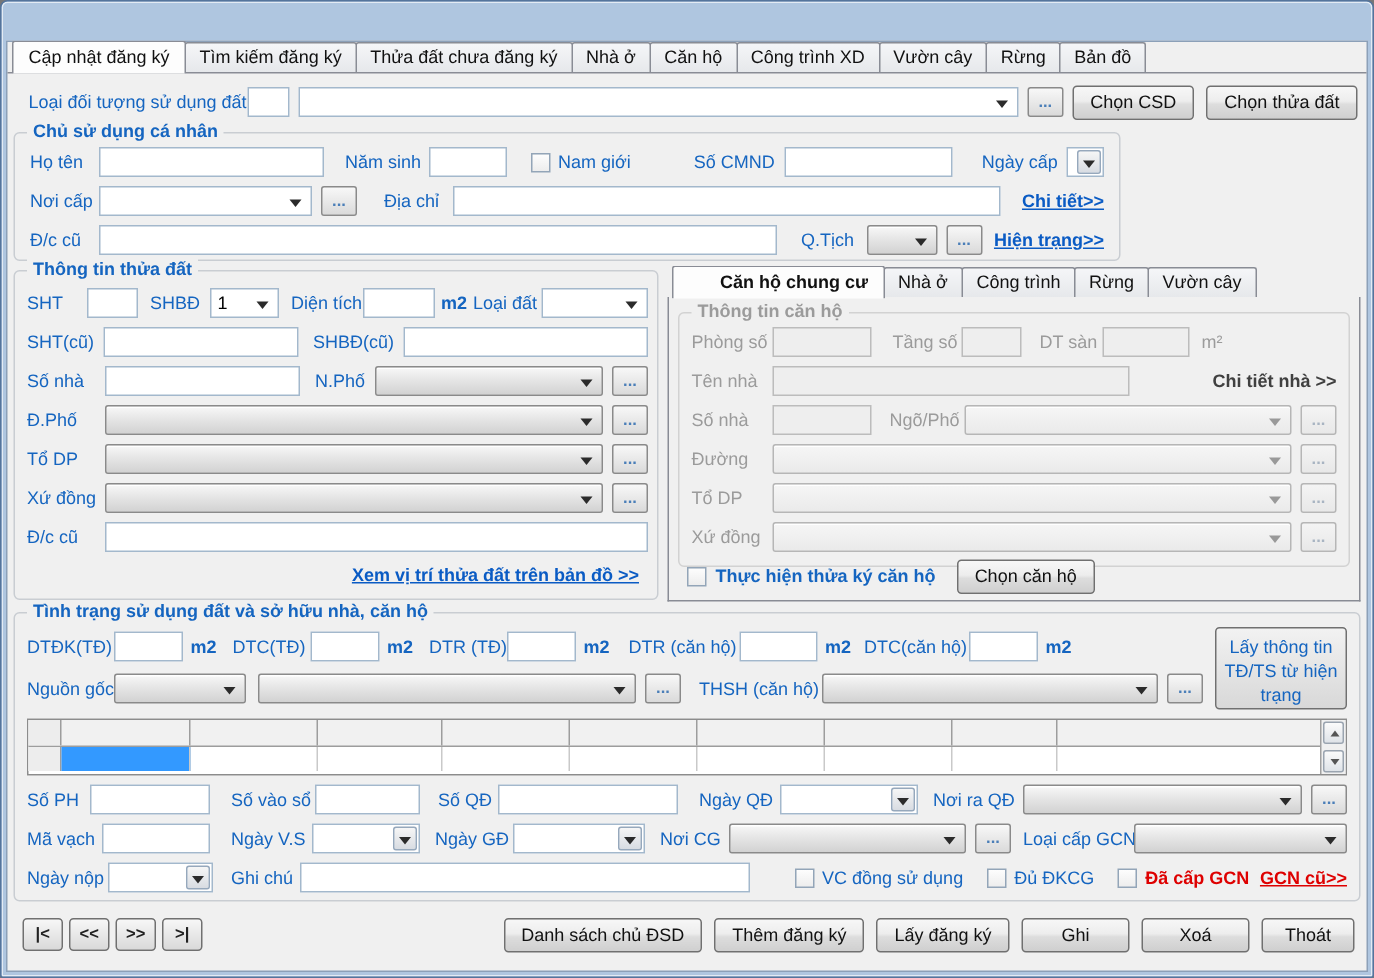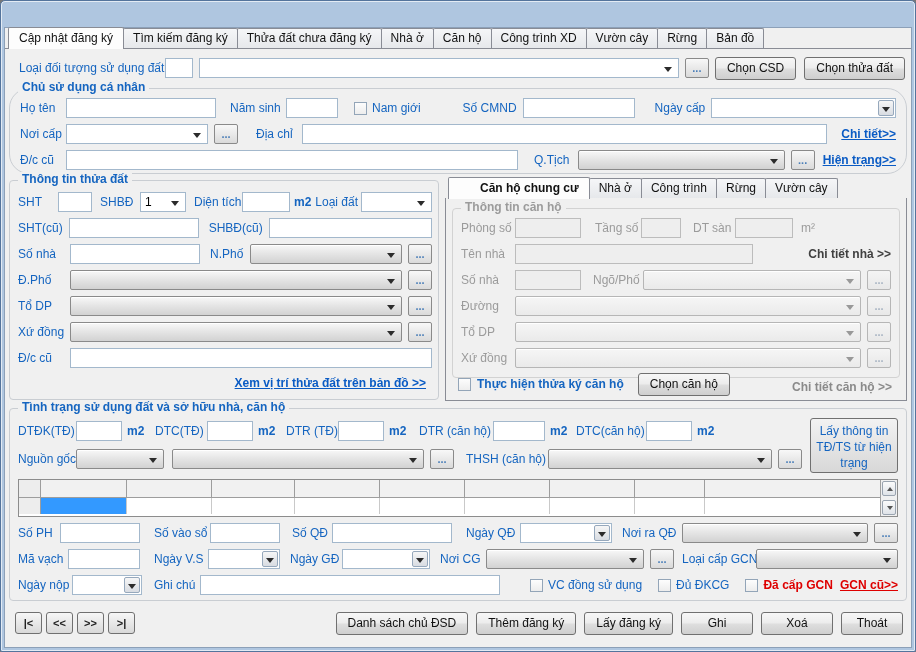--- a/index.html
+++ b/index.html
@@ -104,21 +104,21 @@
       <span class="lb" style="width:146px;">Loại đối tượng sử dụng đất</span>
       <input class="tb" style="width: 28px; margin-right: 6px;">
       <div class="cw" style="flex:1;margin-right:6px;">
           <span class="arr"></span>
         </div>
       <button class="dots" style="margin-right:6px;">...</button>
       <button class="btn" style="margin-right:8px;">Chọn CSD</button>
       <button class="btn">Chọn thửa đất</button>
     </div>
 
-    <div class="gb" style="left:4px;top:60px;width:898px;height:86px;border-radius:20px;">
+    <div class="gb" style="left:4px;top:60px;width:738px;height:86px;">
       <span class="cap">Chủ sử dụng cá nhân</span>
       <div class="row" style="left:10px;right:10px;top:9px;height:20px;">
         <span class="lb" style="width:46px;">Họ tên</span>
         <input class="tb" style="width: 150px;">
         <span class="lb" style="margin-left:14px;width:56px;">Năm sinh</span>
         <input class="tb" style="width: 52px;">
         <span class="chk" style="margin-left:16px;margin-right:5px;"></span>
         <span class="lb">Nam giới</span>
         <span class="lb" style="margin-left:42px;width:60px;">Số CMND</span>
         <input class="tb" style="width: 112px;">
@@ -262,23 +262,20 @@
               </div>
             <button class="dots dis">...</button>
           </div>
           <div class="row" style="left:8px;right:8px;top:139px;height:20px;">
             <span class="lbg" style="width:54px;">Xứ đồng</span>
             <div class="cg dis" style="flex:1;margin-right:6px;">
                 <span class="arr"></span>
               </div>
             <button class="dots dis">...</button>
           </div>
-        </div>
-        <div class="row" style="left:6px;right:14px;top:181px;height:16px;justify-content:flex-end;">
-          <span class="lbg" style="font-weight:bold;color:#8A8A8A;">Chi tiết căn hộ &gt;&gt;</span>
         </div>
         <div class="row" style="left:12px;right:8px;bottom:5px;height:22px;">
           <span class="chk" style="margin-right:6px;"></span>
           <span class="lb b">Thực hiện thửa ký căn hộ</span>
           <button class="btn" style="margin-left:14px;width:92px;">Chọn căn hộ</button>
         </div>
       </div>
     </div>
 
     <div class="gb" style="left:4px;top:380px;width:898px;height:193px;">

